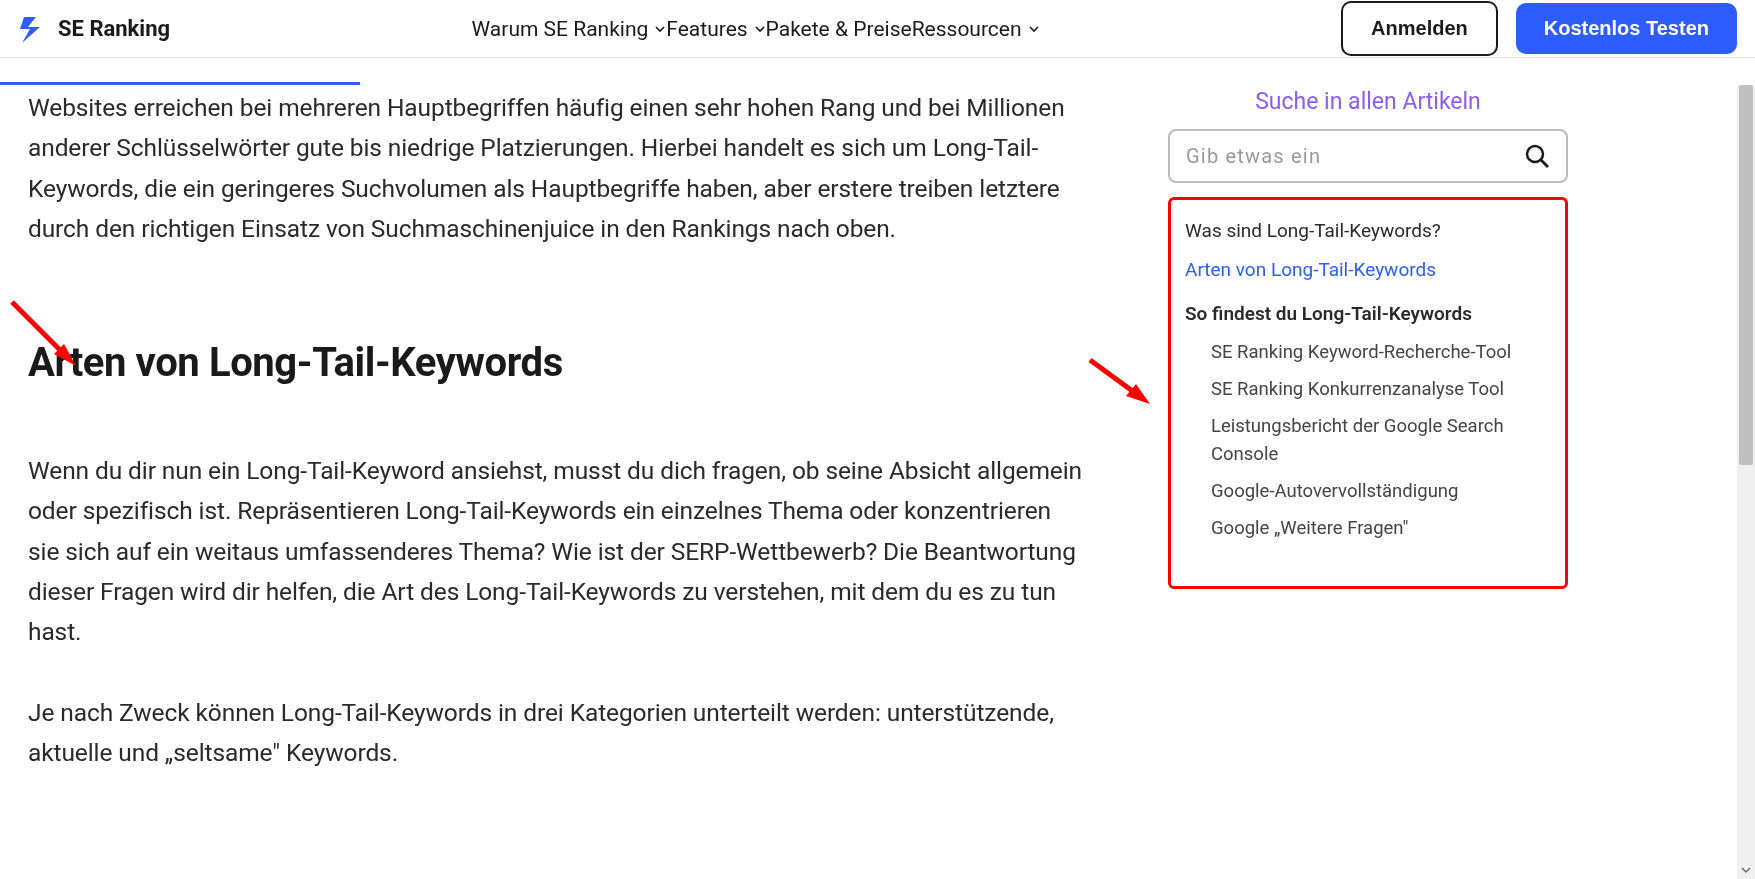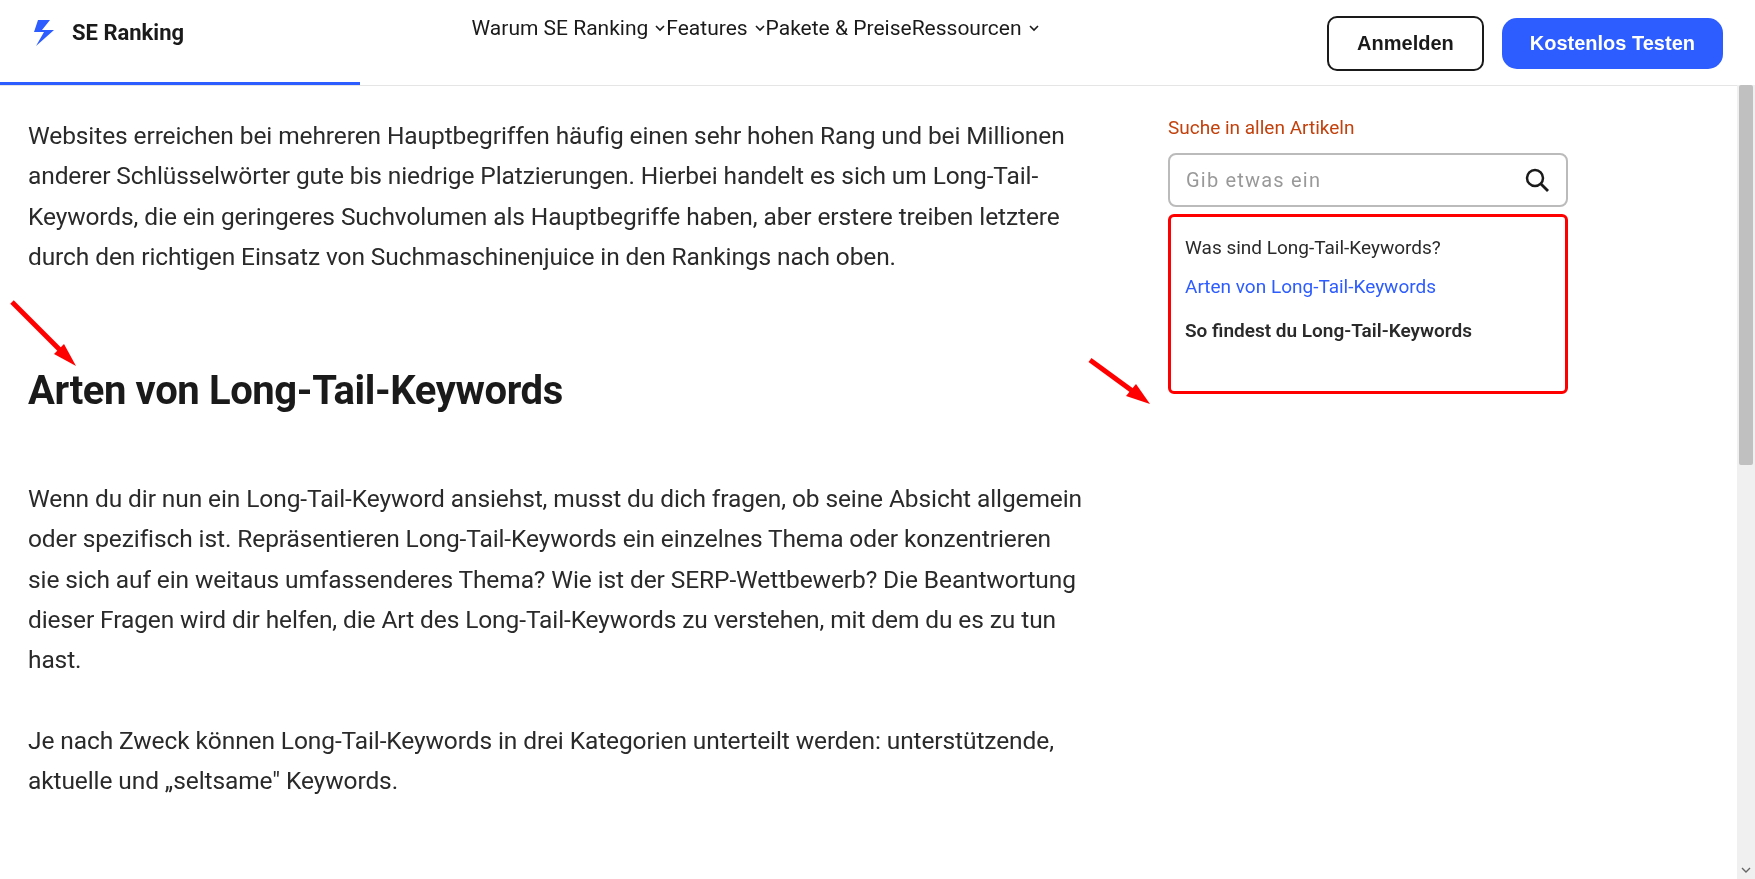--- a/index.html
+++ b/index.html
@@ -6,25 +6,25 @@
     body {
       font-family: -apple-system, BlinkMacSystemFont, 'Segoe UI', Roboto, sans-serif;
       background: #fff;
       color: #1a1a1a;
       width: 1755px;
       height: 879px;
       overflow: hidden;
     }
     .header {
       display: flex;
-      align-items: flex-start;
+      align-items: center;
       justify-content: space-between;
-      padding: 16px 32px;
+      padding: 16px 18px;
       border-bottom: 1px solid #e5e5e5;
-      height: 86px;
+      height: 58px;
     }
     .logo {
       display: flex;
       align-items: center;
       gap: 8px;
       font-weight: 700;
       font-size: 22px;
       color: #1a1a1a;
     }
     .logo-icon svg { display: block; }
@@ -59,21 +59,20 @@
       border: none;
     }
     .btn-outline {
       background: #fff;
       border: 2px solid #1a1a1a;
       color: #1a1a1a;
     }
     .btn-primary {
       background: #2d5cff;
       color: #fff;
-      border-radius: 15px;
     }
     .progress-bar {
       height: 3px;
       background: #2d5cff;
       width: 360px;
       position: absolute;
       top: 82px;
       left: 0;
     }
     .main {
@@ -113,31 +112,32 @@
       width: 74px;
       height: 60px;
       pointer-events: none;
     }
     .sidebar {
       width: 400px;
       flex-shrink: 0;
       position: relative;
     }
     .search-label {
-      font-size: 19px;
-      color: #c2410c;
+      font-size: 23px;
+      color: #8b5cf6;
       margin-bottom: 14px;
+      text-align: center;
     }
     .search-box {
       display: flex;
       align-items: center;
       border: 2px solid #bbb;
       border-radius: 8px;
       padding: 12px 16px;
-      margin-bottom: 7px;
+      margin-bottom: 14px;
     }
     .search-box input {
       border: none;
       outline: none;
       font-size: 20px;
       flex: 1;
       color: #888;
       letter-spacing: 1.2px;
       font-family: inherit;
     }
@@ -276,20 +276,27 @@
           <circle cx="11" cy="11" r="8" stroke="#1a1a1a" stroke-width="2.5" fill="none"></circle>
           <line x1="17" y1="17" x2="24" y2="24" stroke="#1a1a1a" stroke-width="2.8"></line>
         </svg>
     </div>
 
     <div class="toc-box">
       <ul class="toc-list">
         <li class="toc-item">Was sind Long-Tail-Keywords?</li>
         <li class="toc-item active">Arten von Long-Tail-Keywords</li>
         <li class="toc-item bold">So findest du Long-Tail-Keywords</li>
+      </ul>
+      <ul class="toc-sublist">
+        <li class="toc-subitem">SE Ranking Keyword-Recherche-Tool</li>
+        <li class="toc-subitem">SE Ranking Konkurrenzanalyse Tool</li>
+        <li class="toc-subitem">Leistungsbericht der Google Search Console</li>
+        <li class="toc-subitem">Google-Autovervollständigung</li>
+        <li class="toc-subitem">Google „Weitere Fragen"</li>
       </ul>
     </div>
   </aside>
 </div>
 
 <div class="scrollbar-area">
   <svg class="scroll-arrow up" viewBox="0 0 12 12">
       <path d="M2 8 L6 4 L10 8" stroke="#666" stroke-width="1.4" fill="none"></path>
     </svg>
   <div class="scrollbar-thumb"></div>

